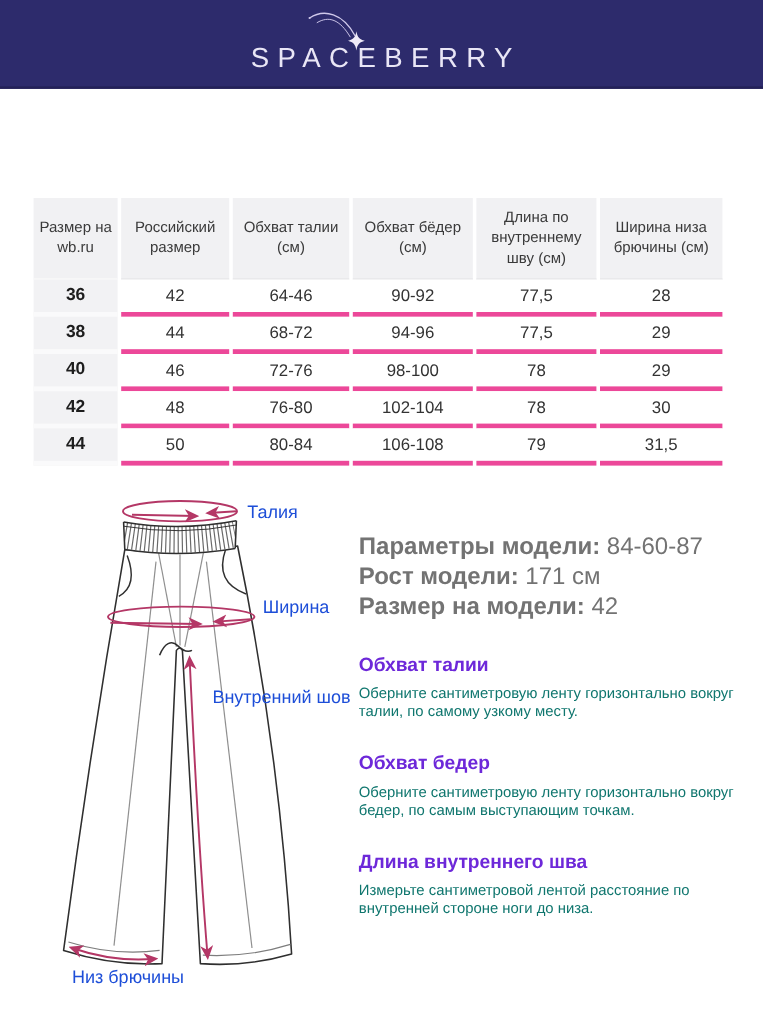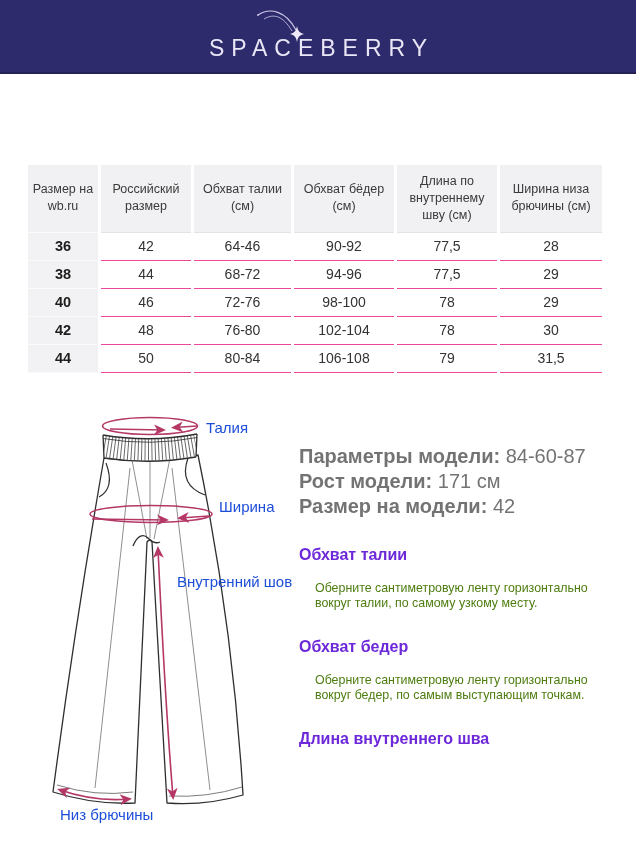--- a/index.html
+++ b/index.html
@@ -15,21 +15,21 @@
   .star-svg{position:absolute;left:250px;top:6px;}
 
   
   .size-table{position:absolute;left:25px;top:165px;width:580px;
               border-collapse:separate;border-spacing:3px 0;table-layout:fixed;}
   .size-table th{background:#f1f1f3;font-weight:400;font-size:12.5px;line-height:1.35;
                  color:#3a3a3a;text-align:center;vertical-align:middle;
                  height:41px;padding:8px 2px;border-bottom:1px solid #e3e3e7;}
   .size-table td{background:#ffffff;font-size:14px;color:#333;text-align:center;
                  vertical-align:middle;height:27px;padding:0 2px;
-                 border-bottom:1px solid #ec4899;margin-top:25px;}
+                 border-bottom:4px solid #ec4899;margin-top:25px;}
   .size-table th:first-child{border-bottom-color:#fafafb;margin-left:24px;}
   .size-table td:first-child{background:#f2f2f4;font-weight:700;font-size:14.5px;
                  color:#1d1d1d;border-bottom-color:#fafafb;}
 
   
   .diagram{position:absolute;left:20px;top:395px;width:290px;height:455px;}
   .diagram svg{position:absolute;left:0;top:0;}
   .dlabel{position:absolute;font-size:15px;font-weight:500;color:#1d4ed8;line-height:18px;}
   .dlabel.waist{left:186px;top:24px;}
   .dlabel.hips{left:199px;top:103px;}
@@ -37,21 +37,21 @@
   .dlabel.hem{left:40px;top:411px;}
 
   
   .info-col{position:absolute;left:299px;top:444px;width:322px;}
   .model-line{font-size:20px;line-height:25px;color:#737373;}
   .model-line .lbl{font-weight:700;}
   .model-line .val{font-weight:400;}
   .section{margin-top:26px;}
   .section:first-of-type{margin-top:29px;}
   .section h3{margin:0 0 6px 0;font-size:16px;font-weight:700;color:#6d28d9;line-height:20px;}
-  .section p{margin:16px;font-size:12.4px;line-height:15px;color:#4d7c0f;}
+  .section p{margin:0;font-size:12.4px;line-height:15px;color:#0f766e;}
 </style>
 </head>
 <body>
 
 <div class="page">
 
   <div class="brand-bar">
     <svg class="star-svg" width="62" height="38" viewBox="0 0 62 38">
       <path d="M8,9 C20,1 36,5 46,24" stroke="#cfc8ea" stroke-width="1.1" fill="none"></path>
       <path d="M14,13 C24,7 33,10 42,25" stroke="#cfc8ea" stroke-width="0.8" fill="none"></path>
@@ -194,16 +194,17 @@
     <div class="section">
       <h3>Обхват талии</h3>
       <p>Оберните сантиметровую ленту горизонтально вокруг талии, по самому узкому месту.</p>
     </div>
     <div class="section">
       <h3>Обхват бедер</h3>
       <p>Оберните сантиметровую ленту горизонтально вокруг бедер, по самым выступающим точкам.</p>
     </div>
     <div class="section">
       <h3>Длина внутреннего шва</h3>
+      <p>Измерьте сантиметровой лентой расстояние по внутренней стороне ноги до низа.</p>
     </div>
   </div>
 
 </div>
 
 </body></html>

